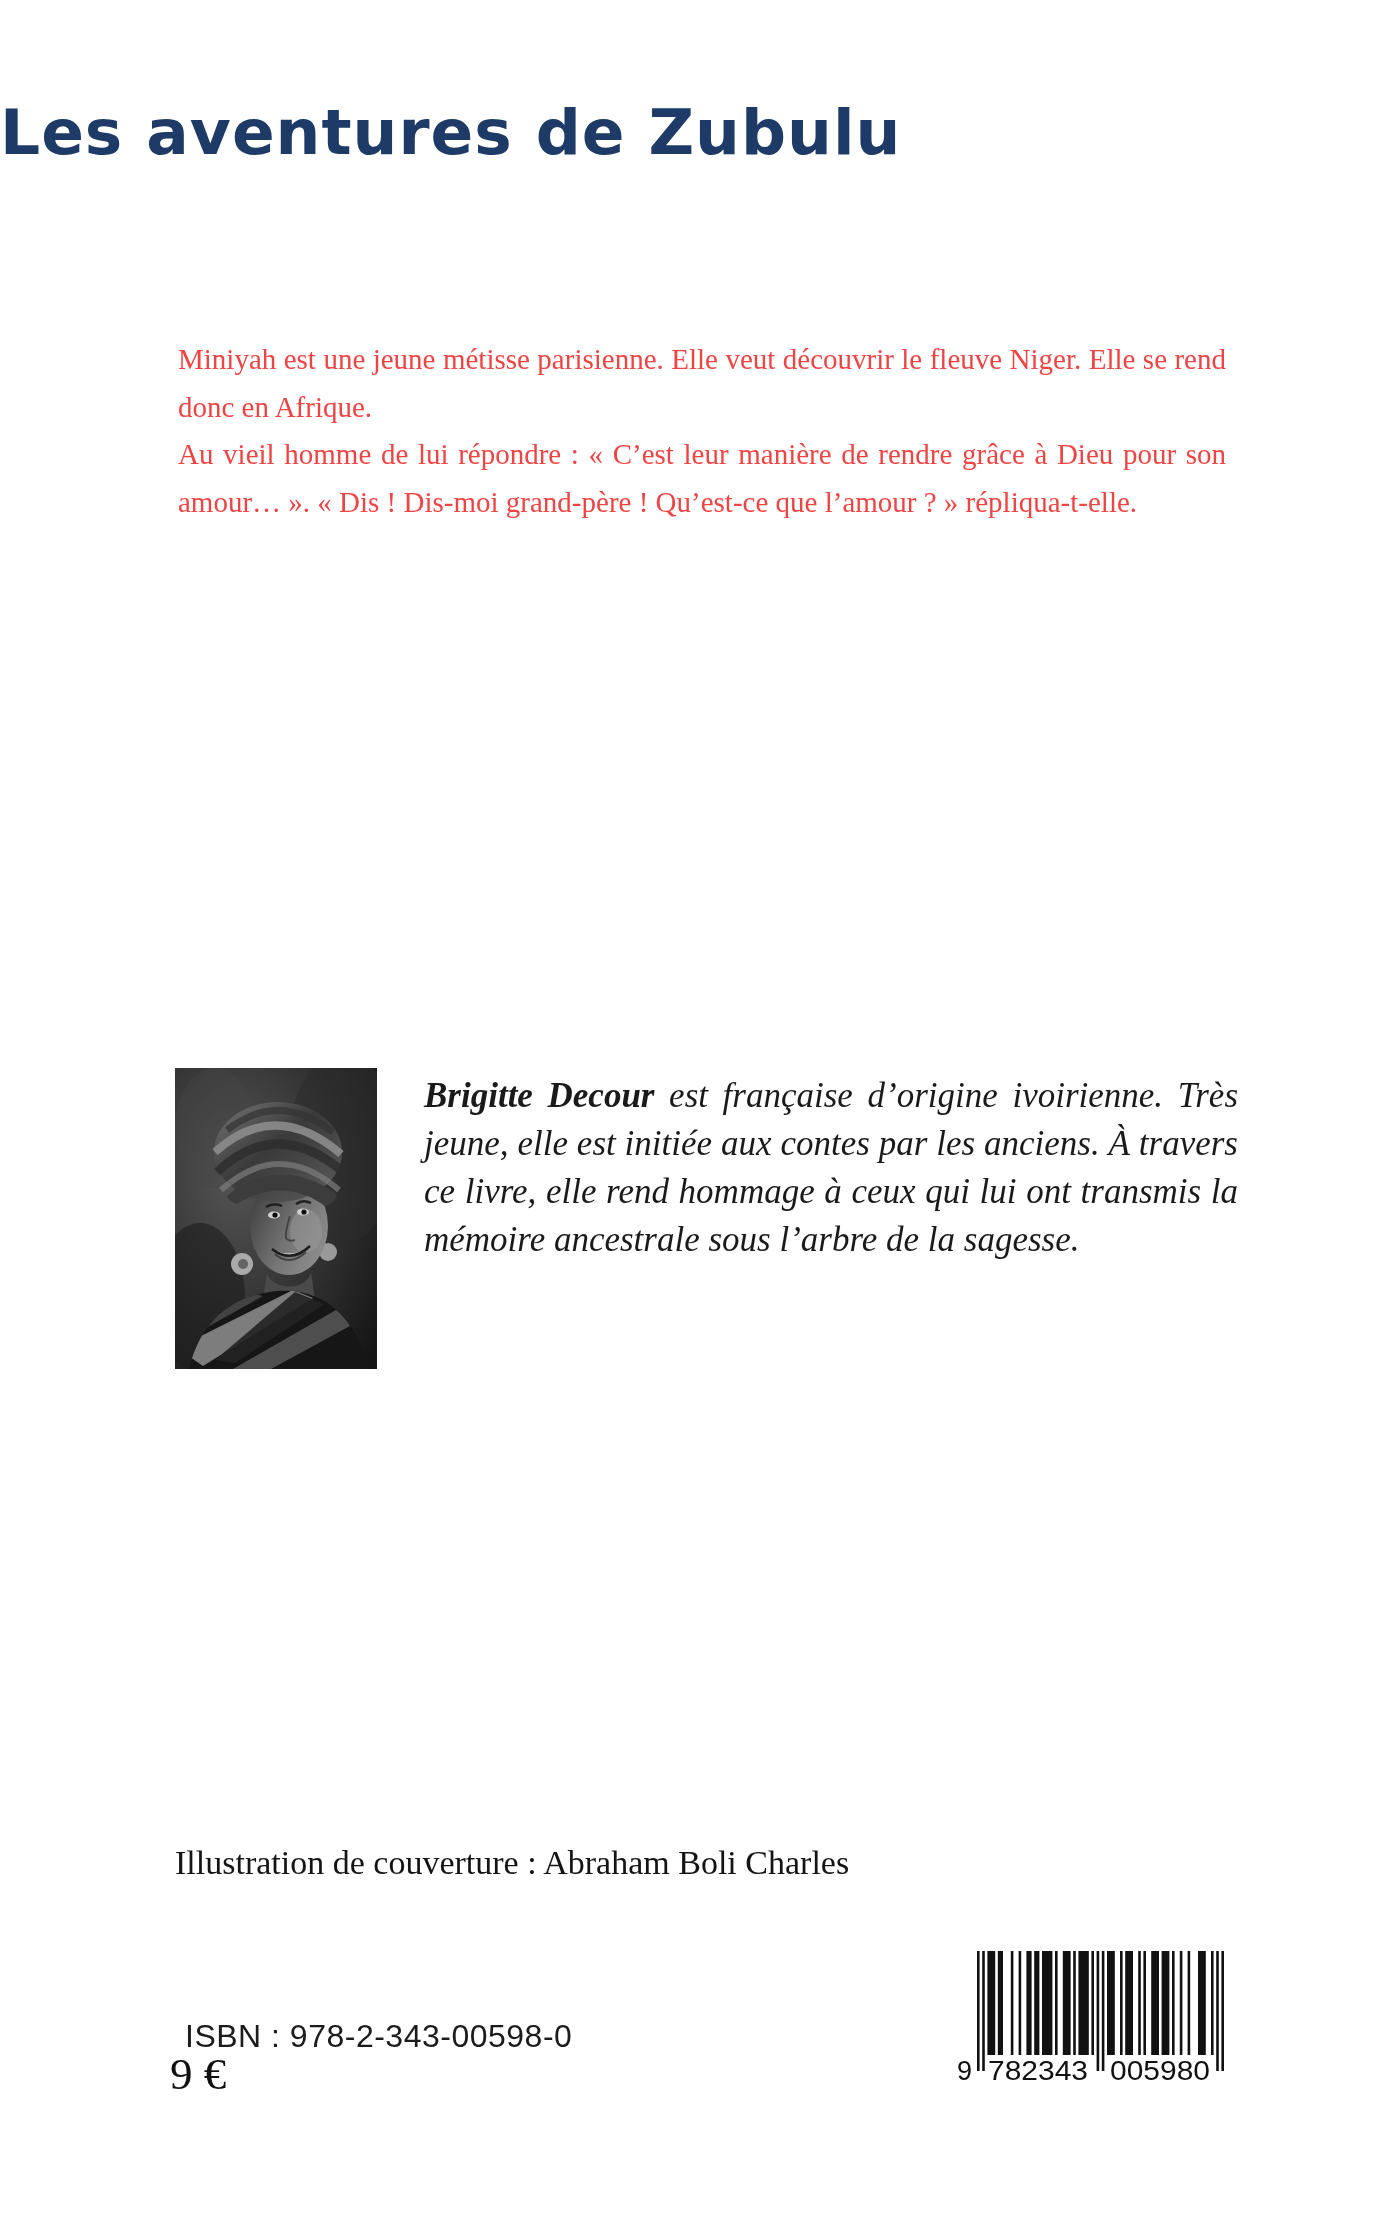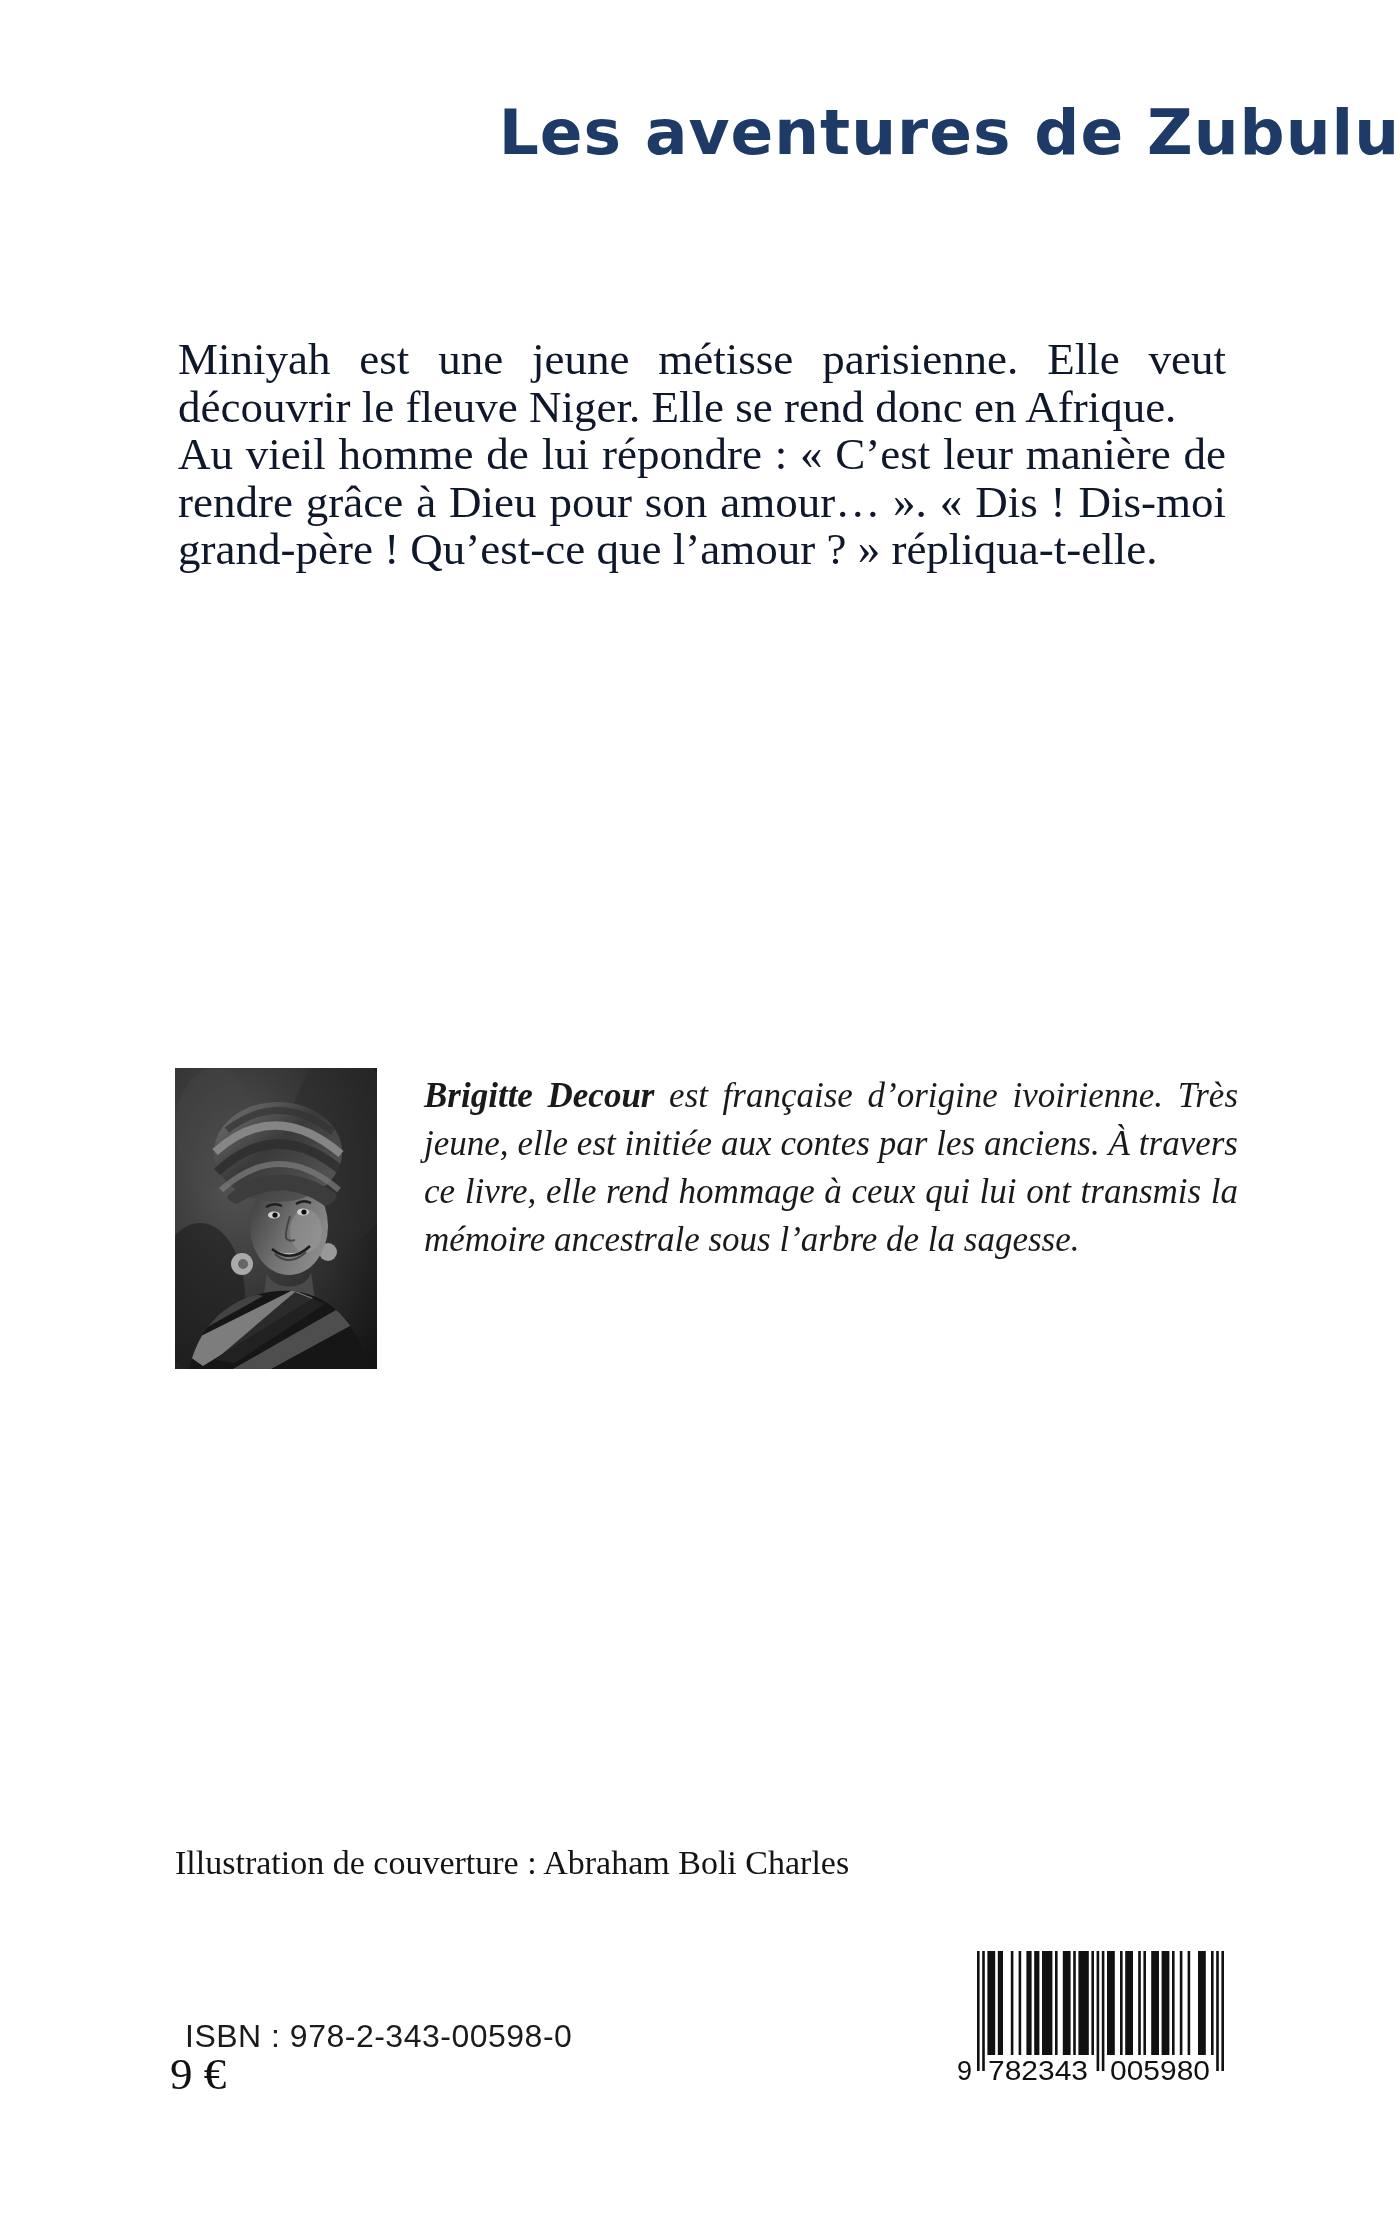--- a/index.html
+++ b/index.html
@@ -2,26 +2,26 @@
 <html><head>
 <meta charset="utf-8">
 <style>
   html,body { margin:0; padding:0; background:#ffffff; }
   .cover {
     position:relative; width:1400px; height:2231px; background:#ffffff;
     font-family:"Liberation Serif", serif; color:#151515; overflow:hidden;
   }
   .title {
     position:absolute; top:98px; left:0; width:1400px; margin:0;
-    text-align:right; font-family:"DejaVu Sans", sans-serif;
+    text-align:left; font-family:"DejaVu Sans", sans-serif;
     font-size:63px; font-weight:600; letter-spacing:1px; line-height:1.1;
   }
   .synopsis {
     position:absolute; left:178px; top:336px; width:1048px;
-    font-size:45px; line-height:47.5px; text-align:justify; color:#0f172a;font-family:Liberation Serif, serif;
+    font-size:29px; line-height:47.5px; text-align:justify; color:#ef4444;font-family:Liberation Serif, serif;
   }
   .synopsis p { margin:0; }
   .photo { position:absolute; left:175px; top:1068px; width:202px; height:301px; display:block; }
   .bio {
     position:absolute; left:408px; top:1056px; width:814px; margin:16px;
     font-size:35px; line-height:48px; font-style:italic; text-align:justify; color:#1a1a1a;
   }
   .bio-name { font-weight:bold; }
   .credit { position:absolute; left:175px; top:1844px; margin:0; font-size:34px; color:#141414; }
   .isbn {

